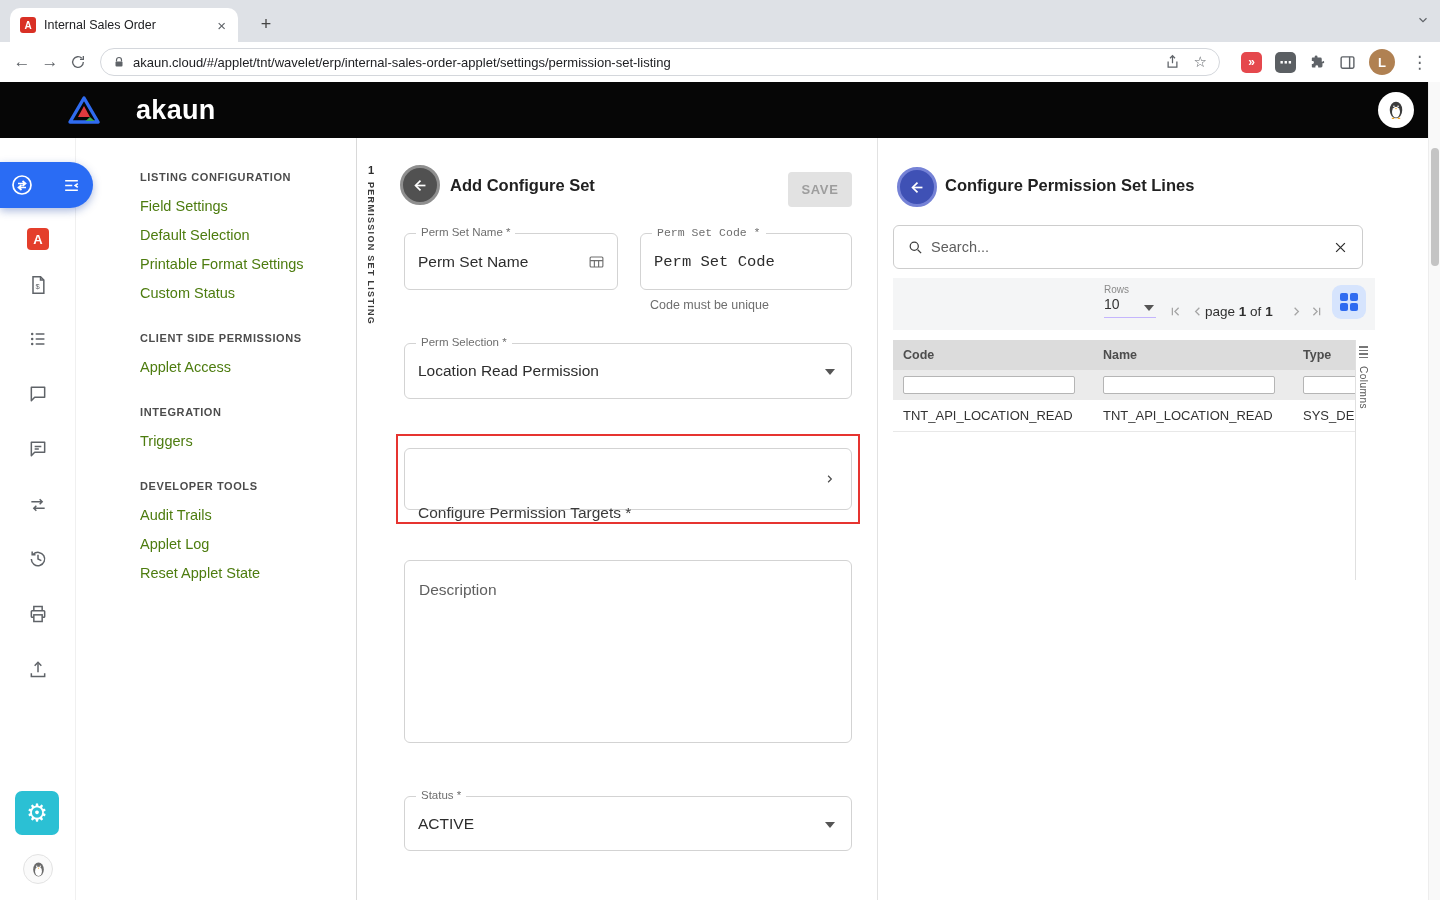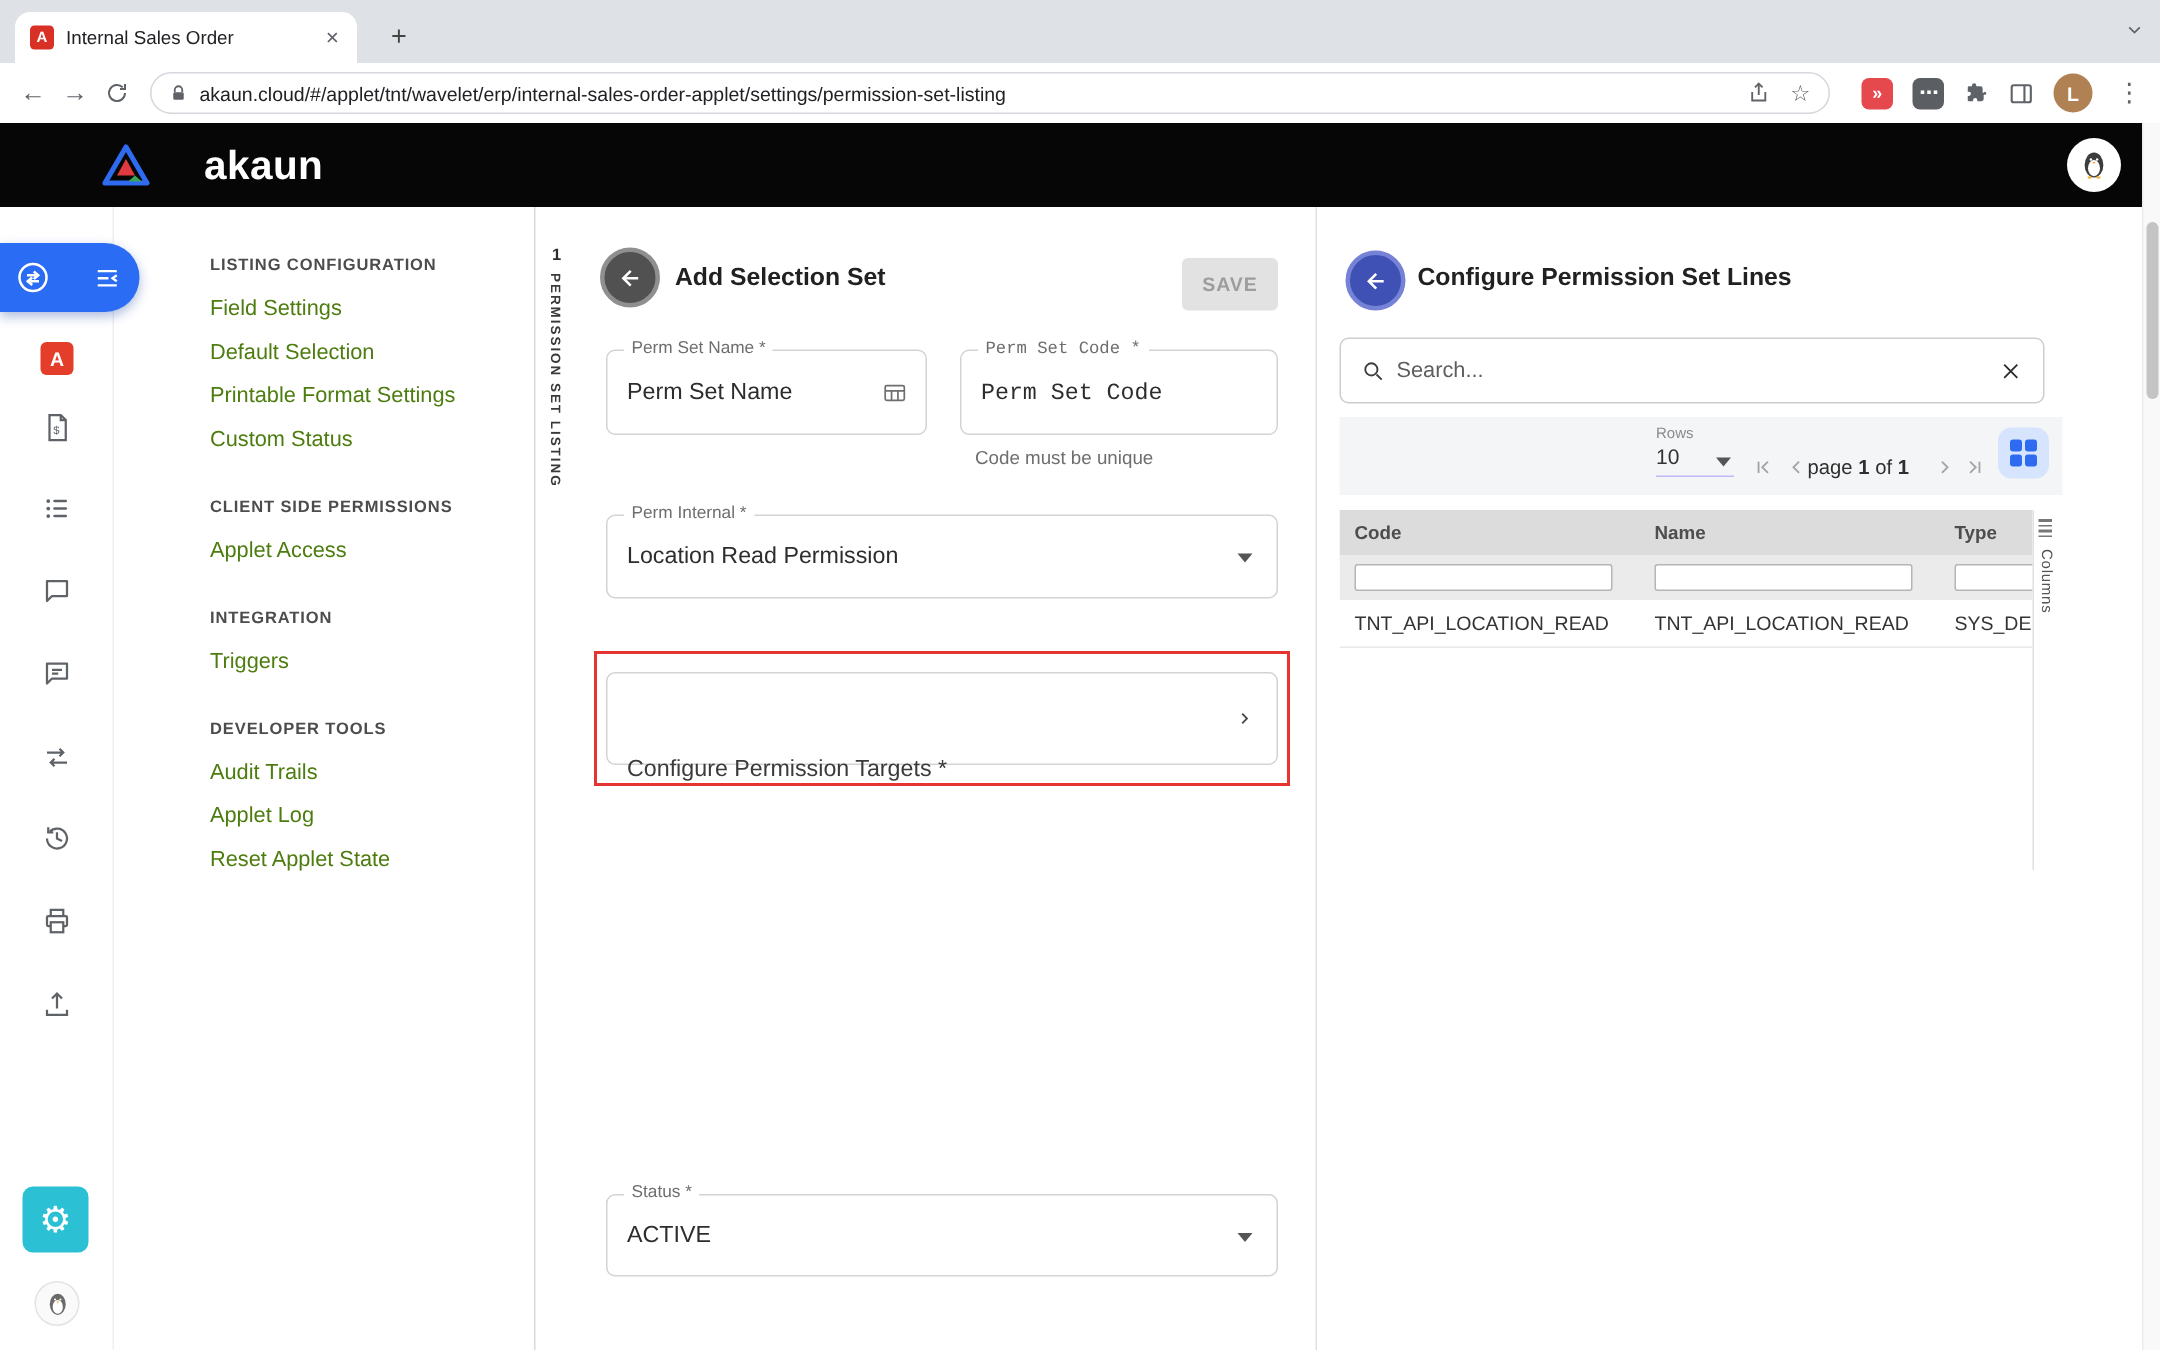--- a/index.html
+++ b/index.html
@@ -350,21 +350,21 @@
     <div class="vtab-label">PERMISSION SET LISTING</div>
   </div>
 
   <div class="formpanel">
     <div class="backbtn gray">
       <svg width="17" height="17" viewBox="0 0 24 24" fill="none" stroke="#fff" stroke-width="2.4">
           <path d="M19 12H6"></path>
           <path d="M12 5l-7 7 7 7"></path>
         </svg>
     </div>
-    <div class="panel-title" style="left:66px; top:38px;">Add Selection Set</div>
+    <div class="panel-title" style="left:66px; top:38px;">Add Configure Set</div>
     <button class="save-btn">SAVE</button>
 
     <div class="ofield" style="left:20px; top:95px; width:214px; height:57px;">
       <span class="flabel">Perm Set Name *</span>
       <span class="fvalue">Perm Set Name</span>
       <span class="field-icon">
         <svg width="17" height="17" viewBox="0 0 24 24" fill="none" stroke="#6e6e6e" stroke-width="1.6">
             <rect x="3" y="5" width="18" height="14" rx="1.5"></rect>
             <line x1="3" y1="10" x2="21" y2="10"></line>
             <line x1="9" y1="10" x2="9" y2="19"></line>
@@ -373,35 +373,38 @@
       </span>
     </div>
 
     <div class="ofield" style="left:256px; top:95px; width:212px; height:57px;font-family:Liberation Mono, monospace;">
       <span class="flabel">Perm Set Code *</span>
       <span class="fvalue">Perm Set Code</span>
     </div>
     <div class="helper">Code must be unique</div>
 
     <div class="ofield" style="left:20px; top:205px; width:448px; height:56px;">
-      <span class="flabel">Perm Internal *</span>
+      <span class="flabel">Perm Selection *</span>
       <span class="fvalue">Location Read Permission</span>
       <span class="caret"></span>
     </div>
 
     <div class="redbox"></div>
     <div class="targets-row">
       <span class="fvalue">Configure Permission Targets *</span>
       <span class="targets-chev">
         <svg width="11" height="16" viewBox="0 0 24 24" fill="none" stroke="#4a4a4a" stroke-width="2.6">
             <path d="M9 5l7 7-7 7"></path>
           </svg>
       </span>
     </div>
 
+    <div class="desc-box">
+      <span class="desc-ph">Description</span>
+    </div>
 
     <div class="ofield" style="left:20px; top:658px; width:448px; height:55px;">
       <span class="flabel">Status *</span>
       <span class="fvalue">ACTIVE</span>
       <span class="caret"></span>
     </div>
   </div>
 
   <div class="vline2"></div>
 

